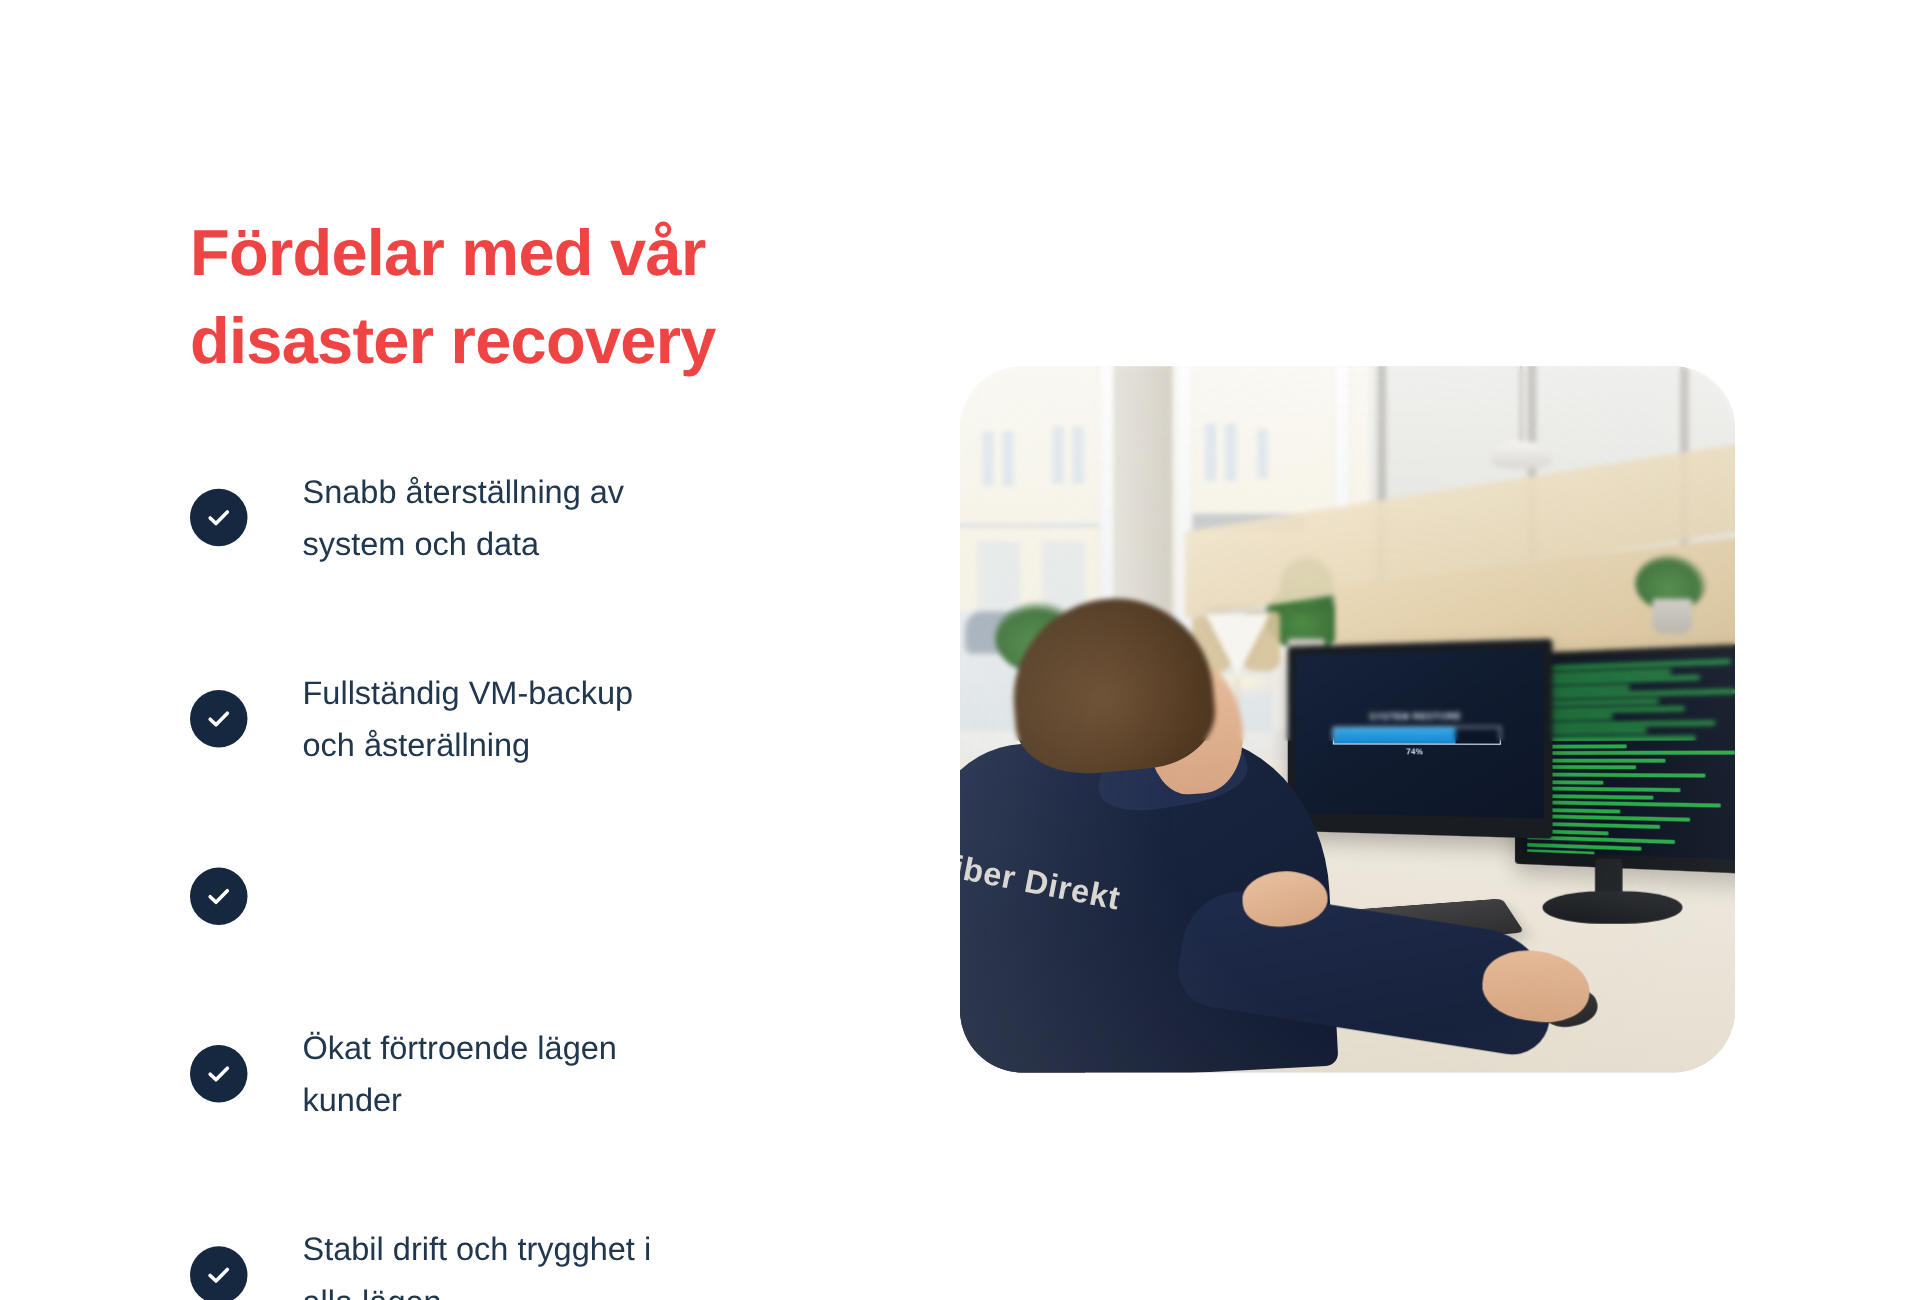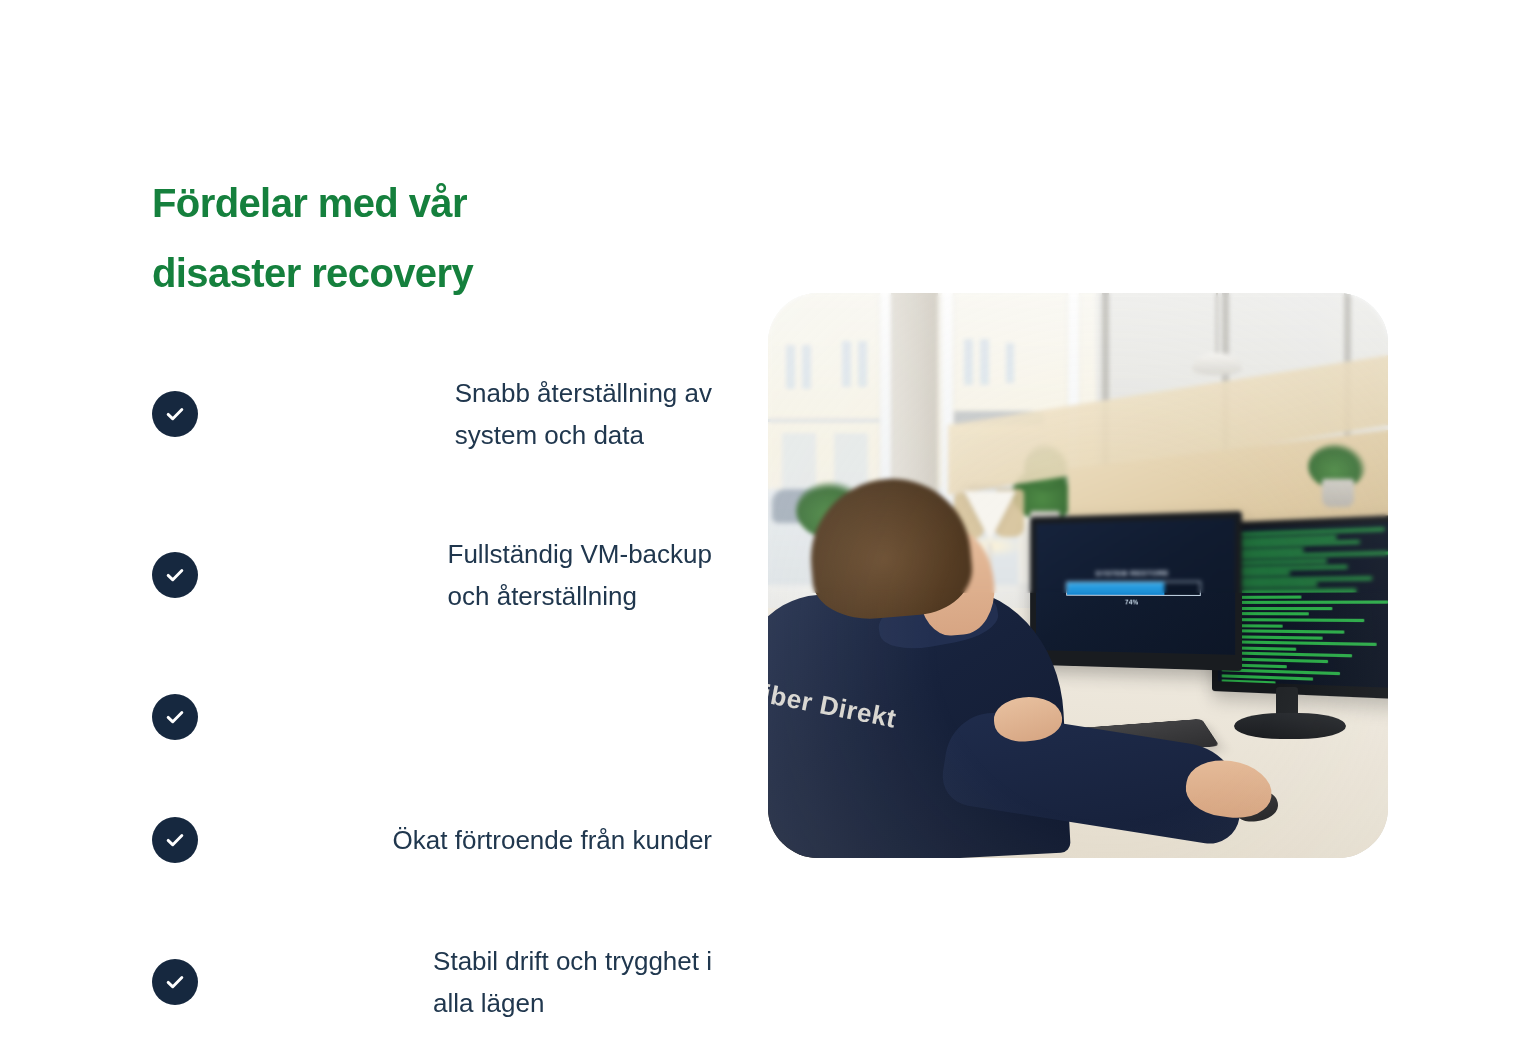--- a/index.html
+++ b/index.html
@@ -25,41 +25,40 @@
 
   
   .left-col {
     position: absolute;
     left: 152px;
     top: 168px;
     width: 560px;
   }
 
   .page-title {
-    font-size: 40px;
+    font-size: 52px;
     line-height: 70px;
     font-weight: 700;
     letter-spacing: -0.6px;
-    color: #15803d;
+    color: #ef4444;
     margin: 0 0 64px 0;
     white-space: pre-line;
   }
 
   .benefit-list {
     list-style: none;
     margin: 0;
     padding: 0;
   }
 
   .benefit-item {
     display: flex;
     align-items: center;
     min-height: 46px;
     margin-bottom: 77px;
-    justify-content: space-between;
   }
   .benefit-item:last-child { margin-bottom: 0; }
 
   .check-badge {
     flex: 0 0 auto;
     width: 46px;
     height: 46px;
     border-radius: 50%;
     background: #16283F;
     display: flex;
@@ -506,38 +505,38 @@
 system och data</span>
       </li>
 
       <li class="benefit-item">
         <span class="check-badge">
           <svg width="22" height="22" viewBox="0 0 24 24" aria-hidden="true">
             <path d="M4.5 12.4 L9.6 17.3 L19.5 7.2" fill="none" stroke="#ffffff" stroke-width="3.1" stroke-linecap="round" stroke-linejoin="round"></path>
           </svg>
         </span>
         <span class="benefit-text">Fullständig VM-backup
-och återställning</span>
+och åsterällning</span>
       </li>
 
       <li class="benefit-item">
         <span class="check-badge">
           <svg width="22" height="22" viewBox="0 0 24 24" aria-hidden="true">
             <path d="M4.5 12.4 L9.6 17.3 L19.5 7.2" fill="none" stroke="#ffffff" stroke-width="3.1" stroke-linecap="round" stroke-linejoin="round"></path>
           </svg>
         </span>
       </li>
 
       <li class="benefit-item">
         <span class="check-badge">
           <svg width="22" height="22" viewBox="0 0 24 24" aria-hidden="true">
             <path d="M4.5 12.4 L9.6 17.3 L19.5 7.2" fill="none" stroke="#ffffff" stroke-width="3.1" stroke-linecap="round" stroke-linejoin="round"></path>
           </svg>
         </span>
-        <span class="benefit-text">Ökat förtroende från kunder</span>
+        <span class="benefit-text">Ökat förtroende lägen kunder</span>
       </li>
 
       <li class="benefit-item">
         <span class="check-badge">
           <svg width="22" height="22" viewBox="0 0 24 24" aria-hidden="true">
             <path d="M4.5 12.4 L9.6 17.3 L19.5 7.2" fill="none" stroke="#ffffff" stroke-width="3.1" stroke-linecap="round" stroke-linejoin="round"></path>
           </svg>
         </span>
         <span class="benefit-text">Stabil drift och trygghet i
 alla lägen</span>

